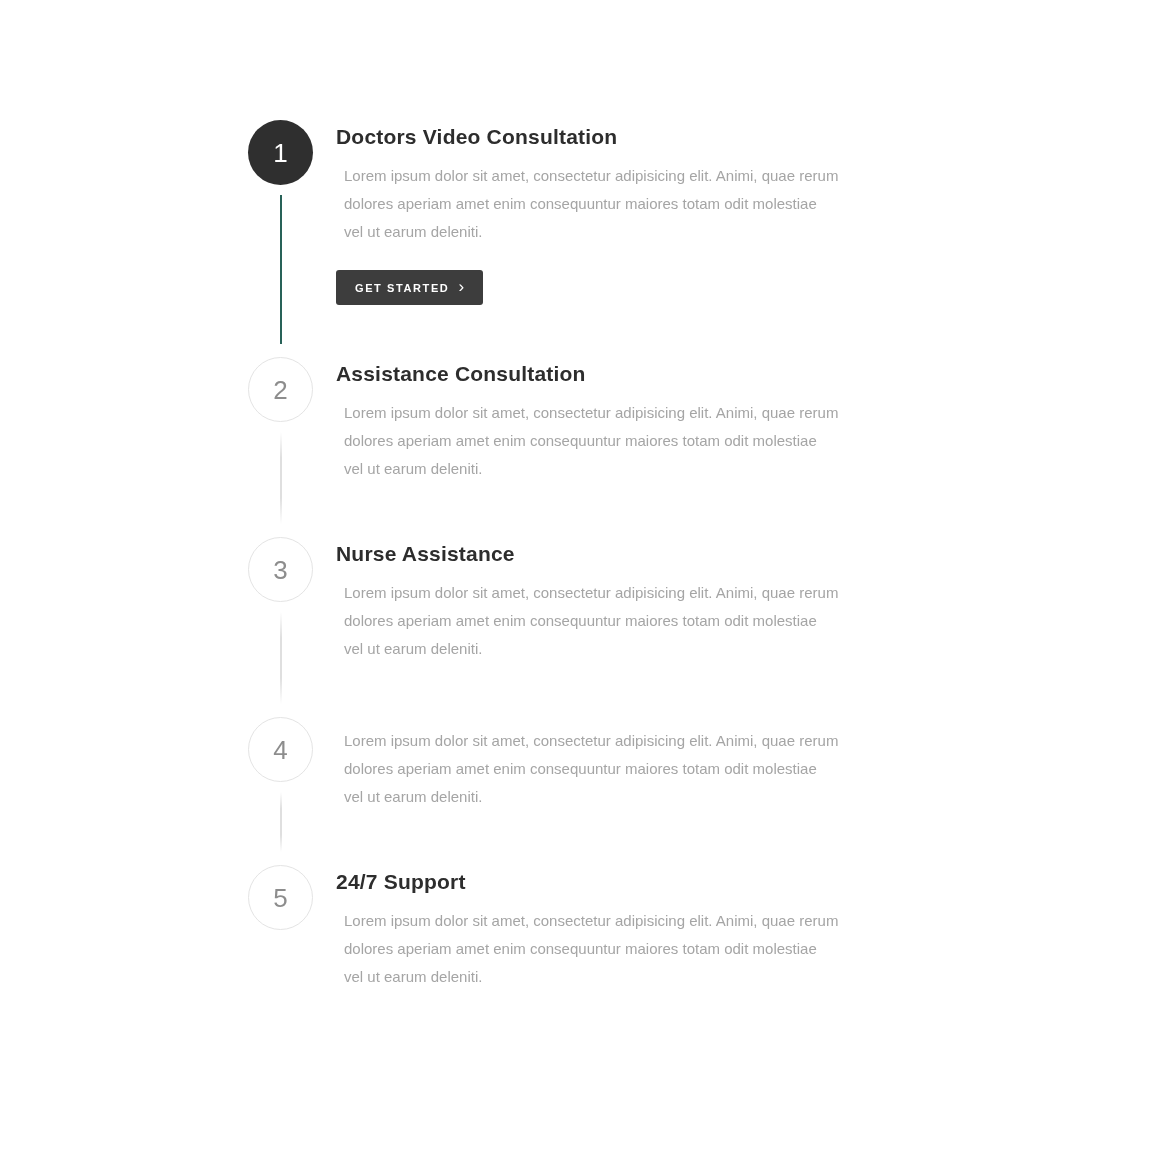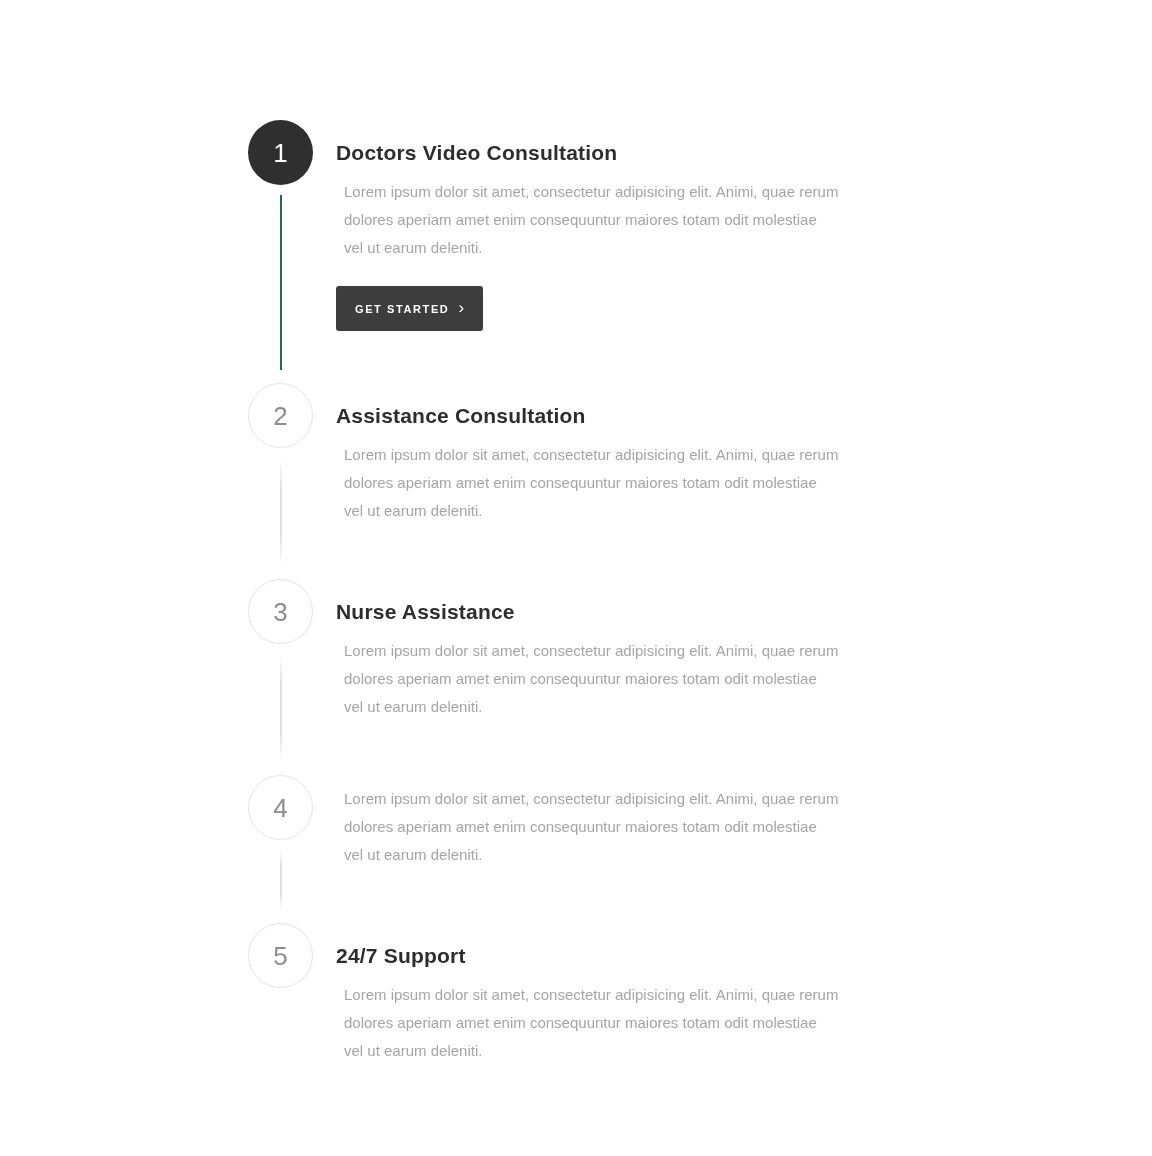--- a/index.html
+++ b/index.html
@@ -46,37 +46,37 @@
     width: 2px;
     background: var(--accent, #286258);
   }
   .connector.gray {
     width: 2px;
     background: linear-gradient(to bottom,
       rgba(223,223,223,0) 0%, #dfdfdf 28%, #dfdfdf 72%, rgba(223,223,223,0) 100%);
   }
   .content { padding-top: 2px; }
   .step-title {
-    margin: 16px 0 10px 0;
+    margin: 0 0 10px 0;
     font-size: 21px; line-height: 30px;
     font-weight: 700;
     color: #2d2d2d;
     letter-spacing: 0.2px;
   }
   .step-desc { margin: 8px; }
   .step-desc span {
     display: block;
     white-space: nowrap;
     font-size: 15px; line-height: 28px;
     color: #a5a5a5;
   }
   .cta-button {
     margin-top: 16px;
     display: inline-flex; align-items: center;
-    height: 45px; padding: 0 19px;
+    height: 35px; padding: 0 19px;
     background: var(--button_bg, #3d3d3d);
     color: #ffffff;
     border: none; border-radius: 3px;
     font-family: "Liberation Sans", sans-serif;
     font-size: 11px; font-weight: 700;
     letter-spacing: 1.6px;
     cursor: pointer;
   }
   .cta-button .chev {
     margin-left: 9px;

